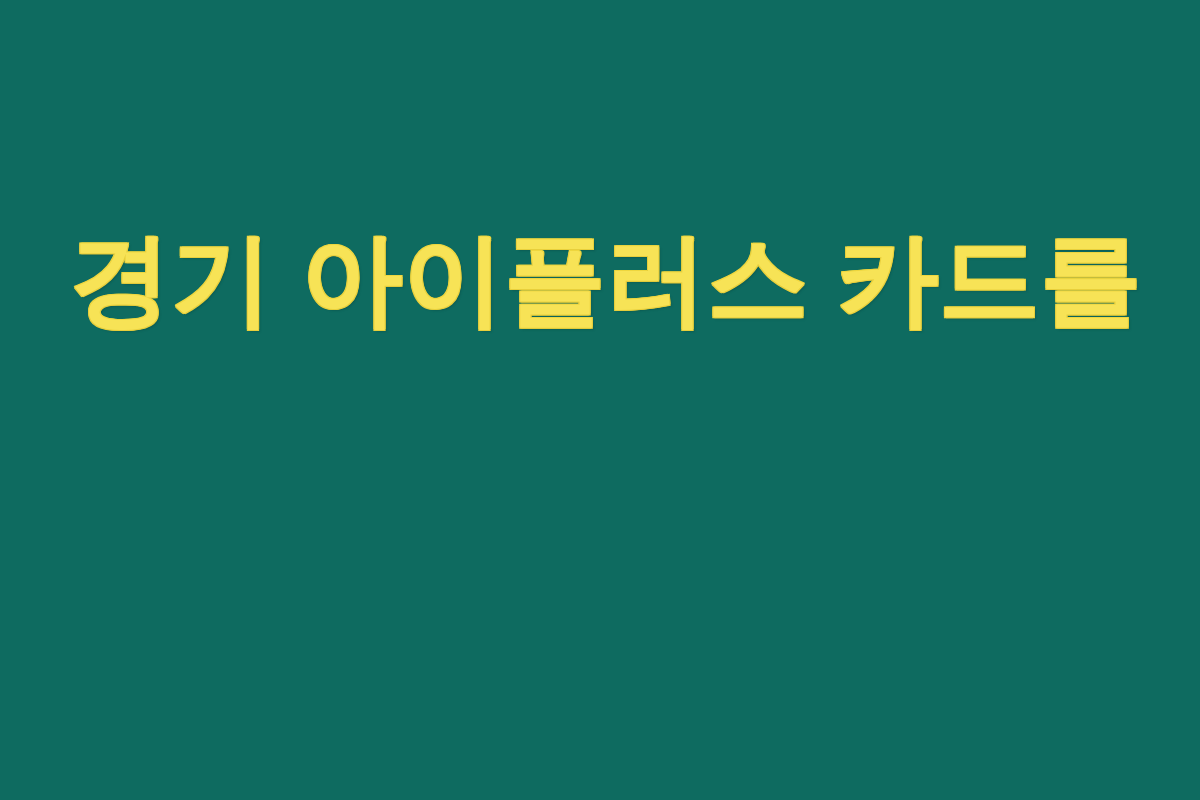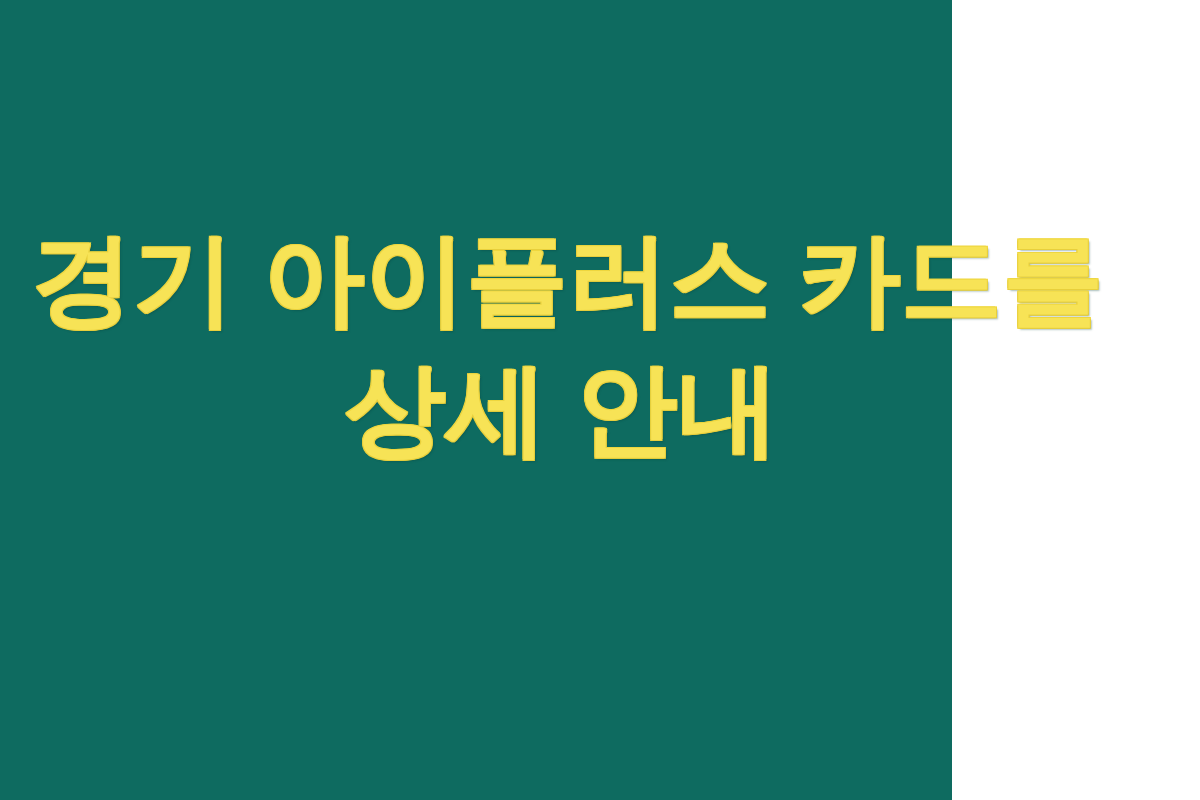--- a/index.html
+++ b/index.html
@@ -10,29 +10,28 @@
 
   body {
     width: 1200px;
     height: 800px;
     overflow: hidden;
     font-family: "Liberation Sans", "DejaVu Sans", sans-serif;
   }
 
   #banner {
     position: relative;
-    width: 952px;
+    width: 1200px;
     height: 800px;
     box-sizing: border-box;
     display: flex;
     flex-direction: column;
     align-items: flex-end;
     justify-content: flex-start;
     background: #0e6b60;
-    padding-left: 32px;
   }
 
   #title-block {
     width: 1060px;
     margin: 0 auto;
     padding-top: 214px;
     text-align: center;
     user-select: none;
   }
 
@@ -60,16 +59,15 @@
   .title-line.line-2 { font-size: 101px; }
   .title-line.line-3 { font-size: 101px; }
 </style>
 </head>
 <body>
 
 <div id="banner" style="background: rgb(14, 107, 96);">
 
   <div id="title-block">
     <span class="title-line line-1" style="color: rgb(247, 227, 86);">경기 아이플러스 카드를</span>
-    <span class="title-line line-3" style="color: rgb(247, 227, 86);">상세 안내</span>
   </div>
 
 </div>
 
 </body></html>

